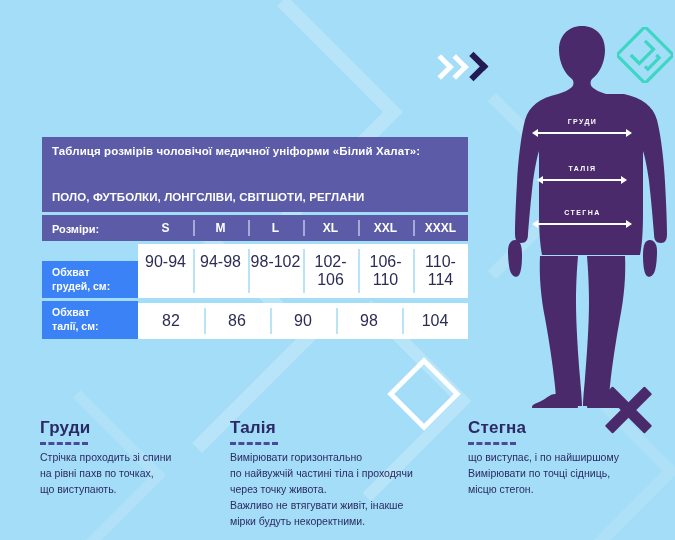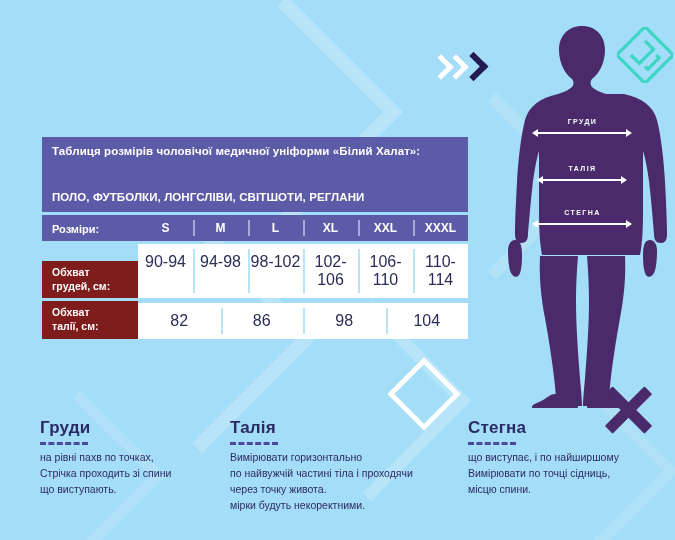--- a/index.html
+++ b/index.html
@@ -63,21 +63,21 @@
 
   .tbl-row {
     display: flex;
     margin-top: 3px;
     align-items: flex-end;
   }
   .tbl-head-row { background: #5b5ba8; }
   .cell-label {
     width: 96px;
     flex: 0 0 96px;
-    background: #7f1d1d;
+    background: #3b82f6;
     color: #ffffff;
     font-size: 10.5px;
     font-weight: 700;
     display: flex;
     flex-direction: column;
     justify-content: center;
     padding: 5px 0 5px 10px;
     box-sizing: border-box;
     line-height: 1.3;
   }
@@ -322,50 +322,52 @@
     </div>
 
     <div class="tbl-row">
       <div class="cell-label">
         <span>Обхват</span>
         <span>талії, см:</span>
       </div>
       <div class="cells">
         <div class="c">82</div>
         <div class="c">86</div>
+        <div class="c">90</div>
         <div class="c">98</div>
         <div class="c">104</div>
       </div>
     </div>
   </div>
 
   <div class="caption cap-1">
     <div class="cap-title">Груди</div>
     <div class="cap-dash"></div>
     <div class="cap-body">
+      <div>Стрічка проходить зі спини</div>
       <div>на рівні пахв по точках,</div>
-      <div>Стрічка проходить зі спини</div>
       <div>що виступають.</div>
     </div>
   </div>
 
   <div class="caption cap-2">
     <div class="cap-title">Талія</div>
     <div class="cap-dash"></div>
     <div class="cap-body">
       <div>Вимірювати  горизонтально</div>
       <div>по найвужчій частині тіла і проходячи</div>
       <div>через точку живота.</div>
+      <div>Важливо не втягувати живіт, інакше</div>
       <div>мірки будуть некоректними.</div>
     </div>
   </div>
 
   <div class="caption cap-3">
     <div class="cap-title">Стегна</div>
     <div class="cap-dash"></div>
     <div class="cap-body">
       <div>що виступає, і по найширшому</div>
       <div>Вимірювати по точці сідниць,</div>
-      <div>місцю спини.</div>
+      <div>місцю стегон.</div>
     </div>
   </div>
 
 </div>
 
 </body></html>

